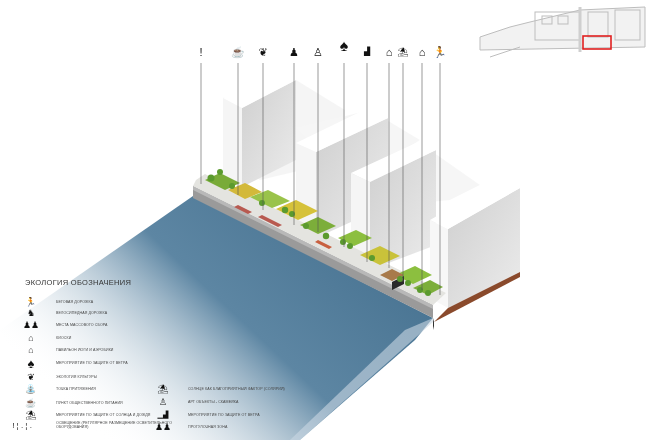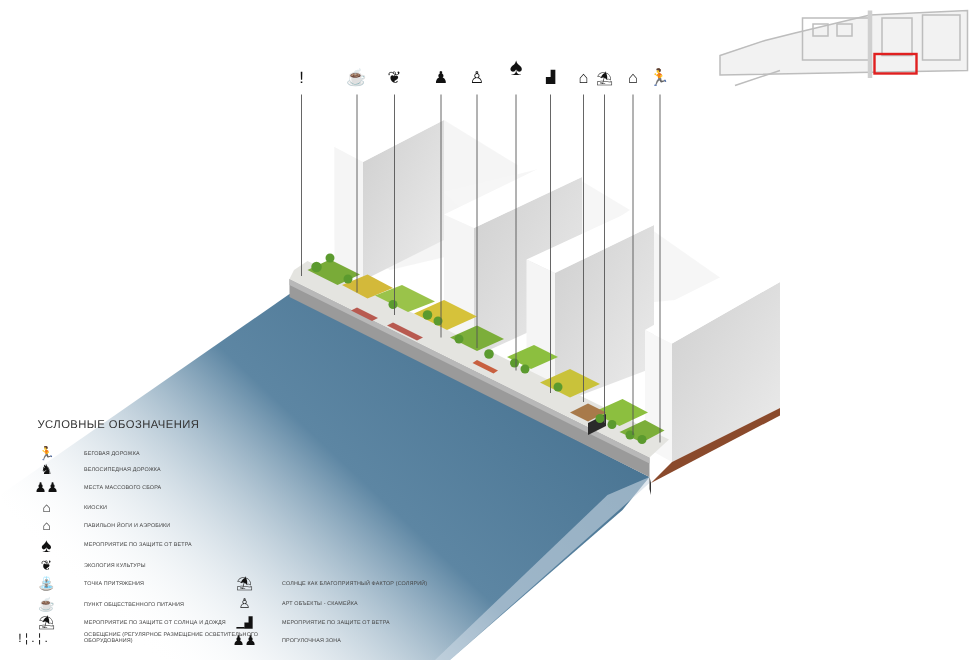--- a/index.html
+++ b/index.html
@@ -159,21 +159,21 @@
       <path d="M20,55 L50,45"></path>
       <rect x="72" y="14" width="10" height="8"></rect>
       <rect x="88" y="14" width="10" height="8"></rect>
       <line x1="110" y1="5" x2="110" y2="50" stroke-width="3" stroke="#cfcfcf"></line>
     </g>
     <rect x="113" y="34" width="28" height="13" fill="none" stroke="#e02020" stroke-width="1.6"></rect>
   </svg>
 
   
   <div class="legend">
-    <div class="legend-title">УСЛОВНЫЕ ОБОЗНАЧЕНИЯ</div>
+    <div class="legend-title">ЭКОЛОГИЯ ОБОЗНАЧЕНИЯ</div>
 
     <div class="li" style="left:0;top:18px;">
       <span class="ic">🏃</span>
       <span class="tx">БЕГОВАЯ ДОРОЖКА</span>
     </div>
     <div class="li" style="left:0;top:29px;">
       <span class="ic">♞</span>
       <span class="tx">ВЕЛОСИПЕДНАЯ ДОРОЖКА</span>
     </div>
     <div class="li" style="left:0;top:41px;">

